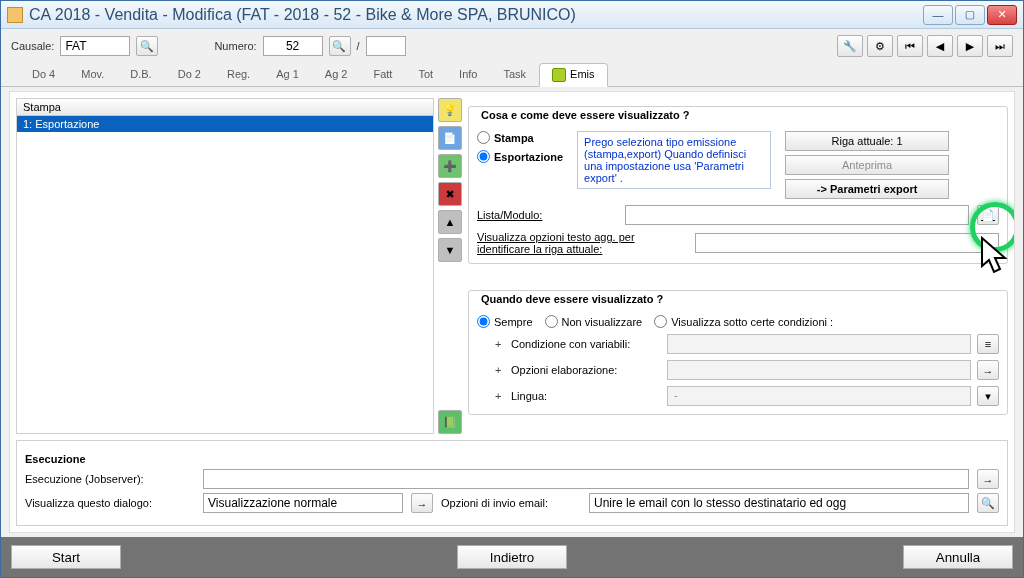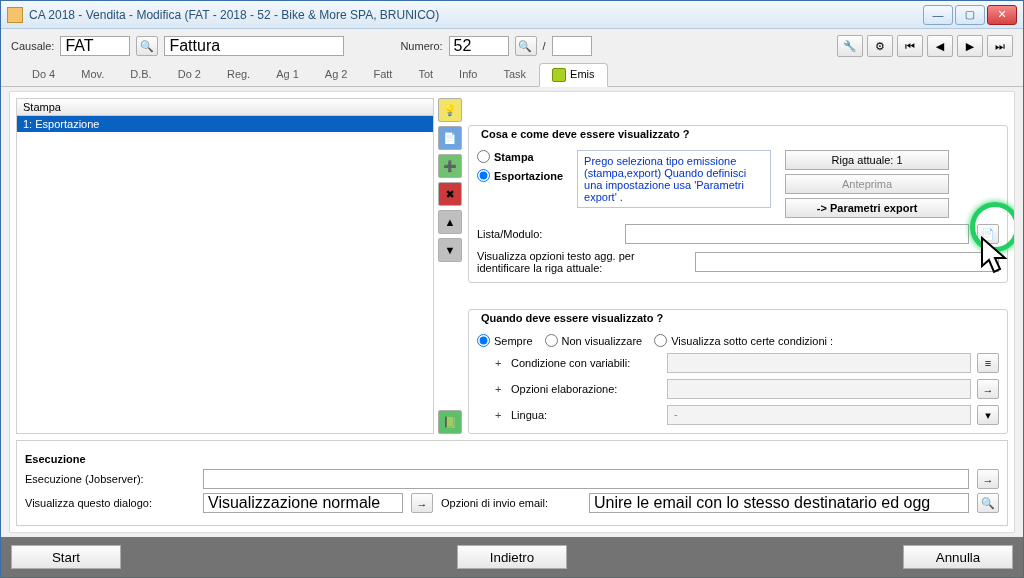--- a/index.html
+++ b/index.html
@@ -1,56 +1,56 @@
 <!DOCTYPE html>
 <html><head>
   <meta charset="utf-8">
   <style>
     * { box-sizing: border-box; margin: 0; padding: 0; }
     body { font-family: Tahoma, Arial, sans-serif; font-size: 11px; background: #fff; width: 1024px; height: 578px; overflow: hidden; }
     .window { width: 1024px; height: 578px; border: 1px solid #3a6ea5; background: #f0f0f0; display: flex; flex-direction: column; }
     .titlebar { background: linear-gradient(#f4f8fb, #dae8f5); height: 28px; display: flex; align-items: center; padding: 0 6px; border-bottom: 1px solid #b5c9de; }
     .titlebar-icon { width: 16px; height: 16px; background: #f5c36a; border: 1px solid #c0922f; margin-right: 6px; }
-    .titlebar-text { flex: 1; color: #2b5177; font-size: 12px; }
+    .titlebar-text { flex: 1; color: #2b5177; font-size: 16px; }
     .winbtns { display: flex; gap: 2px; }
     .winbtn { width: 30px; height: 20px; border: 1px solid #88a8c4; border-radius: 3px; background: linear-gradient(#f5f9fd, #d7e7f6); color: #2b5177; font-size: 11px; display: flex; align-items: center; justify-content: center; cursor: pointer; }
     .winbtn.close { background: linear-gradient(#f28a8a, #d94141); color: #fff; border-color: #a02020; }
 
     .headerrow { display: flex; align-items: center; padding: 6px 10px; gap: 6px; background: #f0f0f0; }
     .lbl { color: #333; }
-    .txtbox { border: 1px solid #a7a7a7; background: #fff; padding: 2px 4px; height: 20px; font-size: 16px; }
+    .txtbox { border: 1px solid #a7a7a7; background: #fff; padding: 2px 4px; height: 20px; font-size: 12px; }
     .iconbtn { width: 22px; height: 20px; border: 1px solid #b0b0b0; background: linear-gradient(#fdfdfd,#e7e7e7); display: flex; align-items: center; justify-content: center; border-radius: 2px; cursor: pointer; }
     .navbtns { display: flex; gap: 4px; margin-left: auto; }
     .navbtns .iconbtn { width: 26px; height: 22px; }
 
     .tabs { display: flex; padding: 0 18px; background: #f0f0f0; border-bottom: 1px solid #c0c0c0; }
     .tab { padding: 4px 12px; border: 1px solid transparent; color: #5a5a5a; cursor: pointer; margin-bottom: -1px; }
     .tab.active { background: #fff; border: 1px solid #c0c0c0; border-bottom: 1px solid #fff; border-top-left-radius: 4px; border-top-right-radius: 4px; color: #000; }
     .tab.active .tabicon { display: inline-block; width: 14px; height: 14px; background: #aad026; border: 1px solid #6b9600; border-radius: 2px; vertical-align: middle; margin-right: 4px; }
 
     .content { flex: 1; background: #fff; margin: 4px 8px; border: 1px solid #ddd; padding: 6px; display: flex; flex-direction: column; gap: 6px; overflow: hidden; }
     .mainarea { display: flex; gap: 4px; flex: 1; }
     .listpane { width: 418px; border: 1px solid #d0d0d0; background: #fff; }
     .listhead { background: linear-gradient(#fff,#e8e8e8); border-bottom: 1px solid #c9c9c9; padding: 2px 6px; }
     .listrow { background: #0a62c0; color: #fff; padding: 2px 6px; }
     .vtoolbar { display: flex; flex-direction: column; gap: 4px; width: 26px; }
     .vtoolbar .iconbtn { width: 24px; height: 24px; }
-    .rightpane { flex: 1; display: flex; flex-direction: column; gap: 6px; position: relative; justify-content: flex-end; }
+    .rightpane { flex: 1; display: flex; flex-direction: column; gap: 6px; position: relative; }
 
     .group { border: 1px solid #d0d0d0; border-radius: 3px; padding: 6px 8px 8px 8px; }
     .group-title { font-weight: bold; margin: -14px 0 6px 0; background: #fff; display: inline-block; padding: 0 4px; position: relative; top: -4px; }
     .radio-row { display: flex; align-items: flex-start; gap: 14px; }
     .radios { display: flex; flex-direction: column; gap: 6px; }
     .radio { display: flex; align-items: center; gap: 4px; font-weight: bold; }
     .helptext { border: 1px solid #b9c8e0; background: #fff; padding: 4px 6px; color: #0033cc; font-size: 11px; width: 194px; }
     .rightbtns { display: flex; flex-direction: column; gap: 4px; width: 164px; }
     .btn-std { border: 1px solid #adadad; background: linear-gradient(#fdfdfd, #e7e7e7); padding: 3px 8px; text-align: center; cursor: pointer; }
     .btn-std.disabled { color: #8e8e8e; }
 
-    .row { display: flex; align-items: center; gap: 8px; margin-top: 6px; }
+    .row { display: flex; align-items: center; gap: 8px; margin-top: 6px; text-decoration: underline; }
     .row .lbl2 { width: 140px; }
     .row .boxwide { flex: 1; }
 
     .cond-row { display: flex; align-items: center; gap: 12px; }
     .subrow { display: flex; align-items: center; gap: 6px; margin-left: 18px; margin-top: 6px; }
     .subrow .plus { width: 10px; color: #444; }
     .subrow .lbl3 { width: 150px; }
     .subrow .field { flex: 1; border: 1px solid #c0c0c0; background: #f3f3f3; height: 20px; }
     .subrow .iconbtn { width: 22px; height: 20px; }
 
@@ -80,23 +80,22 @@
       <div class="winbtn">—</div>
       <div class="winbtn">▢</div>
       <div class="winbtn close">✕</div>
     </div>
   </div>
 
   <div class="headerrow">
     <span class="lbl">Causale:</span>
     <input class="txtbox" style="width: 70px;" value="FAT">
     <div class="iconbtn">🔍</div>
-    <input class="txtbox" style="width: 180px;" value="Fattura">
     <span class="lbl" style="margin-left:50px">Numero:</span>
-    <input class="txtbox" style="width: 60px; text-align: left;" value="52">
+    <input class="txtbox" style="width: 60px; text-align: center;" value="52">
     <div class="iconbtn">🔍</div>
     <span class="lbl">/</span>
     <input class="txtbox" style="width: 40px;">
     <div class="navbtns">
       <div class="iconbtn">🔧</div>
       <div class="iconbtn">⚙</div>
       <div class="iconbtn">⏮</div>
       <div class="iconbtn">◀</div>
       <div class="iconbtn">▶</div>
       <div class="iconbtn">⏭</div>

